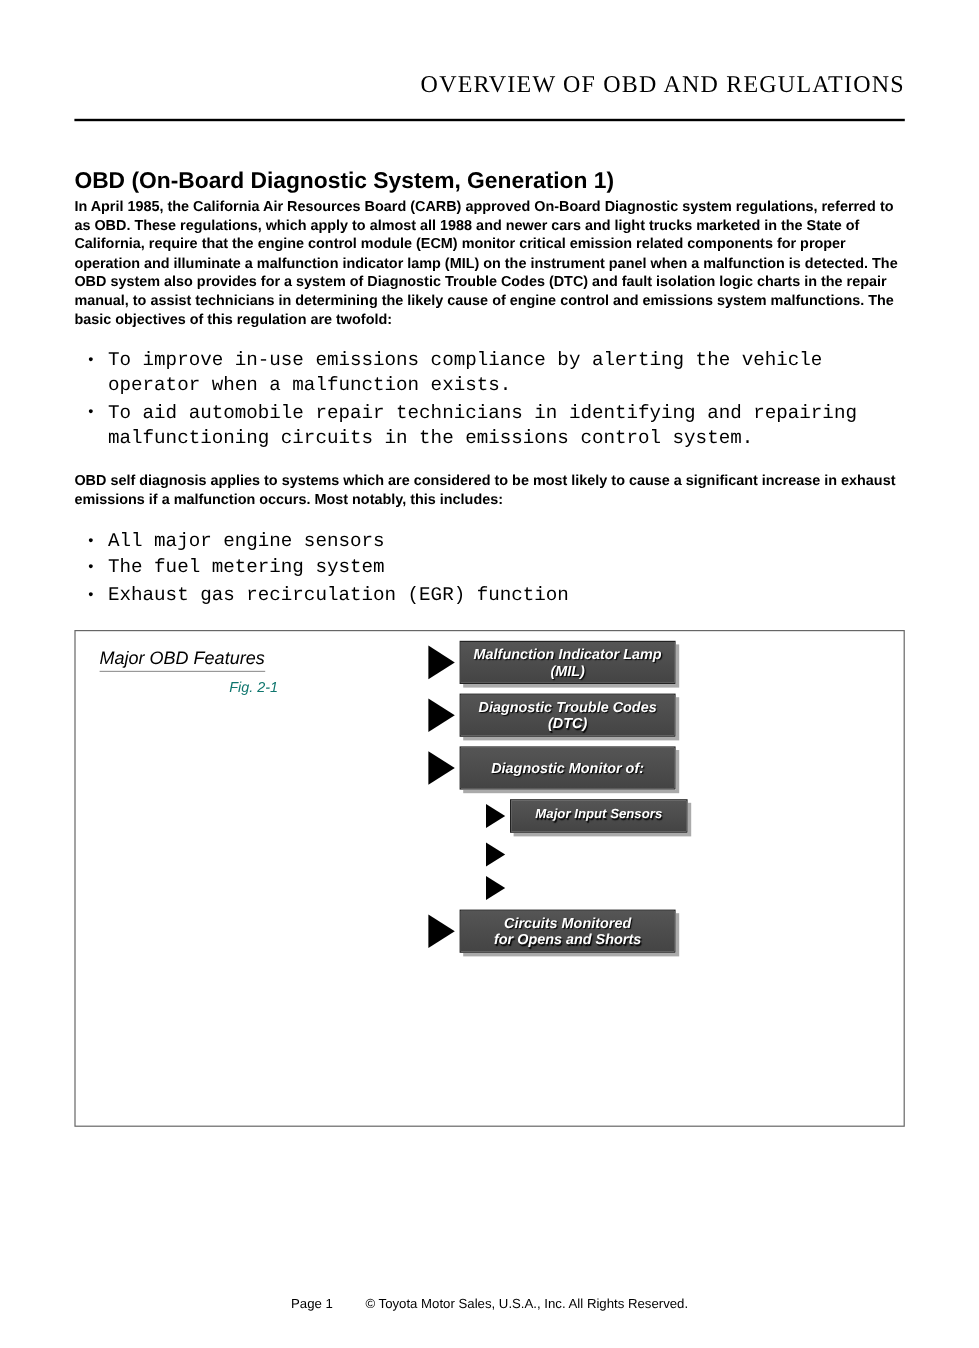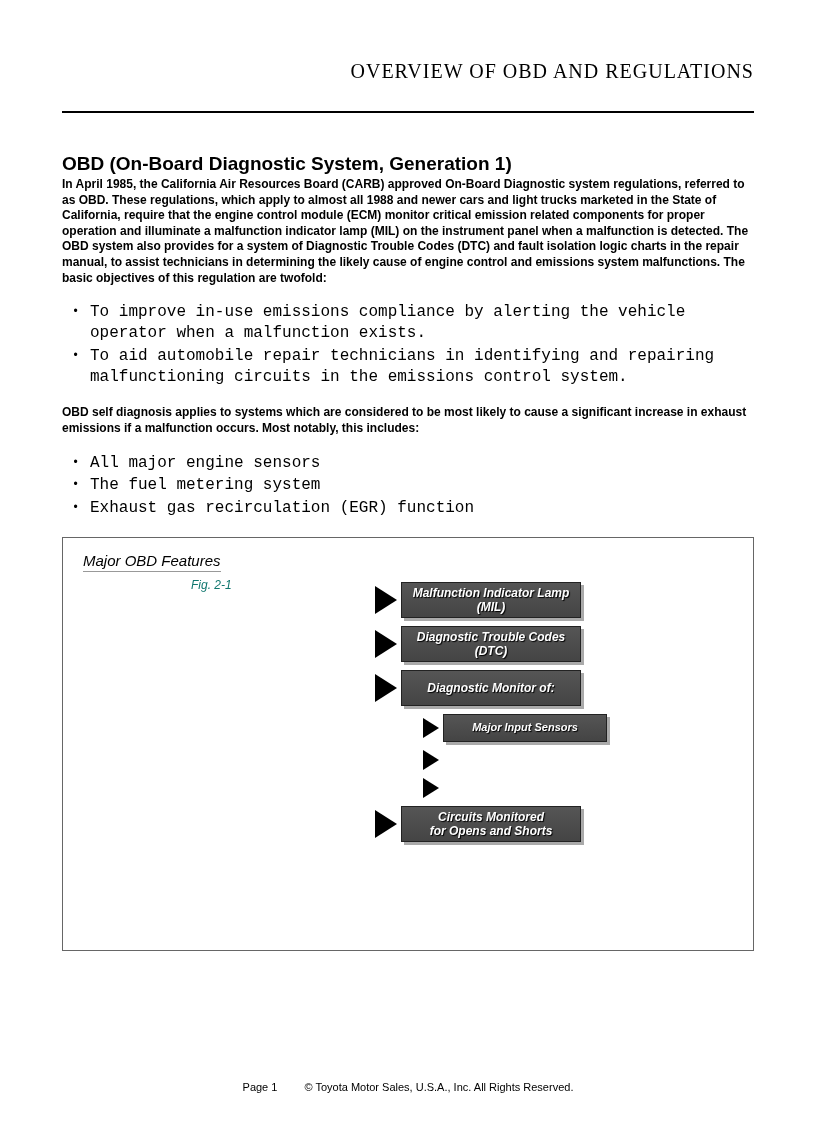--- a/index.html
+++ b/index.html
@@ -10,21 +10,21 @@
       font-family: Arial, Helvetica, sans-serif;
       color: #000;
       padding: 60px 62px 40px 62px;
       position: relative;
     }
     .header {
       text-align: right;
       font-family: "Times New Roman", serif;
       font-size: 20px;
       letter-spacing: 1px;
-      padding-bottom: 28px;
+      padding-bottom: 16px;
       border-bottom: 2px solid #000;
       margin-bottom: 40px;
     }
     .section-title {
       font-size: 19px;
       font-weight: bold;
       margin-bottom: 2px;
     }
     .body-text {
       font-size: 12px;
@@ -69,22 +69,21 @@
     .figure-caption {
       font-style: italic;
       font-size: 12px;
       color: #0f766e;
       margin-left: 108px;
       margin-top: 6px;
     }
     .boxes {
       position: absolute;
       top: 8px;
-      left: 312px;
-      margin-top: 36px;
+      left: 294px;
     }
     .feature-row {
       display: flex;
       align-items: center;
       margin-bottom: 8px;
     }
     .arrow {
       width: 0; height: 0;
       border-top: 14px solid transparent;
       border-bottom: 14px solid transparent;
@@ -106,21 +105,21 @@
       font-weight: bold;
       font-style: italic;
       text-align: center;
       display: flex;
       flex-direction: column;
       justify-content: center;
       line-height: 1.2;
       text-shadow: 1px 1px 1px #000;
     }
     .feature-box.large { width: 180px; height: 36px; }
-    .feature-box.small { width: 164px; height: 28px; font-size: 11px; }
+    .feature-box.small { width: 148px; height: 28px; font-size: 11px; }
     .indent { margin-left: 48px; }
     .footer {
       position: absolute;
       bottom: 30px;
       left: 0;
       width: 100%;
       text-align: center;
       font-size: 11px;
     }
     .footer .pg { margin-right: 24px; }

